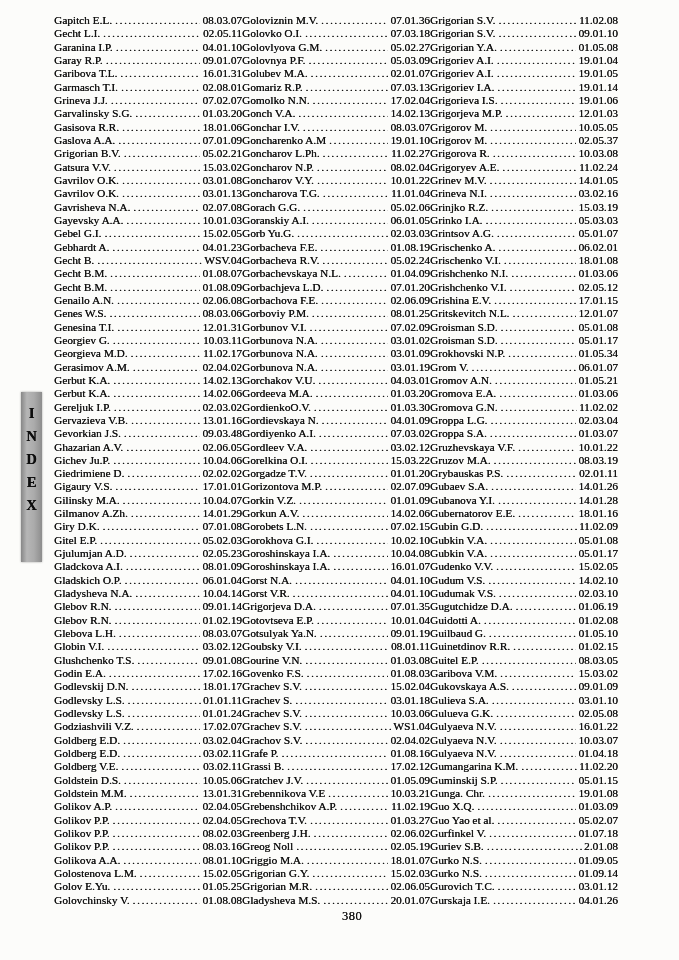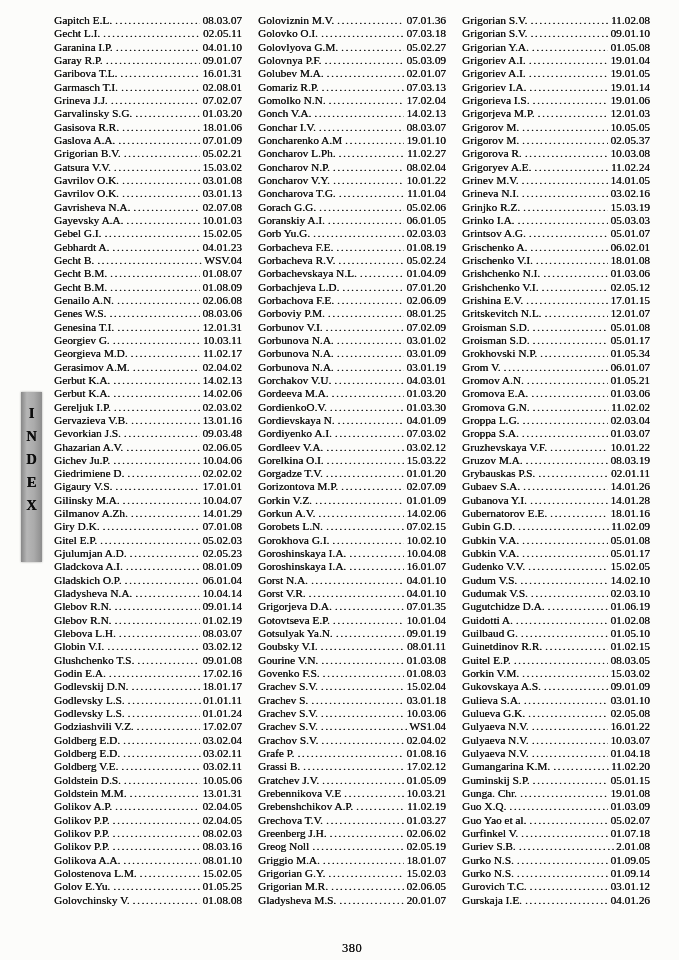--- a/index.html
+++ b/index.html
@@ -5,21 +5,21 @@
   html,body{margin:0;padding:0;}
   body{width:679px;height:960px;background:#e8e8e6;}
   .page{
     position:relative;width:679px;height:960px;overflow:hidden;
     background:#fcfcfa;
     font-family:"Liberation Serif","DejaVu Serif",serif;
     color:#131313;
   }
   .columns{
     position:absolute;left:54px;top:14px;width:596px;
-    display:flex;gap:16px;
+    display:flex;gap:0;
   }
   .col{width:188px;flex:0 0 188px;}
   .row{
     display:flex;align-items:baseline;
     height:13.34px;line-height:13.34px;font-size:11.3px;
     white-space:nowrap;
     text-shadow:0.25px 0 0 currentColor; 
   }
   .nm{flex:0 0 auto;}
   .leader{
@@ -39,21 +39,20 @@
     padding-top:10px;box-sizing:border-box;
   }
   .side-tab span{
     display:block;font-weight:bold;font-size:14.5px;line-height:23px;
     color:#0d0d0d;text-shadow:0.3px 0 0 currentColor;
   }
   .page-number{
     position:absolute;left:54px;top:909px;width:596px;
     text-align:center;font-size:12.5px;letter-spacing:.5px;
     text-shadow:0.2px 0 0 currentColor;
-    margin-top:32px;
   }
 </style>
 </head>
 <body>
 
 <div class="page">
   <div class="side-tab" id="side-tab">
       <span>I</span>
       <span>N</span>
       <span>D</span>
@@ -975,21 +974,21 @@
           <span class="nm">Guinetdinov R.R.</span>
           <span class="leader"></span>
           <span class="cd">01.02.15</span>
         </div>
         <div class="row">
           <span class="nm">Guitel E.P.</span>
           <span class="leader"></span>
           <span class="cd">08.03.05</span>
         </div>
         <div class="row">
-          <span class="nm">Gorkin V.M.</span>
+          <span class="nm">Garibova V.M.</span>
           <span class="leader"></span>
           <span class="cd">15.03.02</span>
         </div>
         <div class="row">
           <span class="nm">Gukovskaya A.S.</span>
           <span class="leader"></span>
           <span class="cd">09.01.09</span>
         </div>
         <div class="row">
           <span class="nm">Gulieva S.A.</span>

